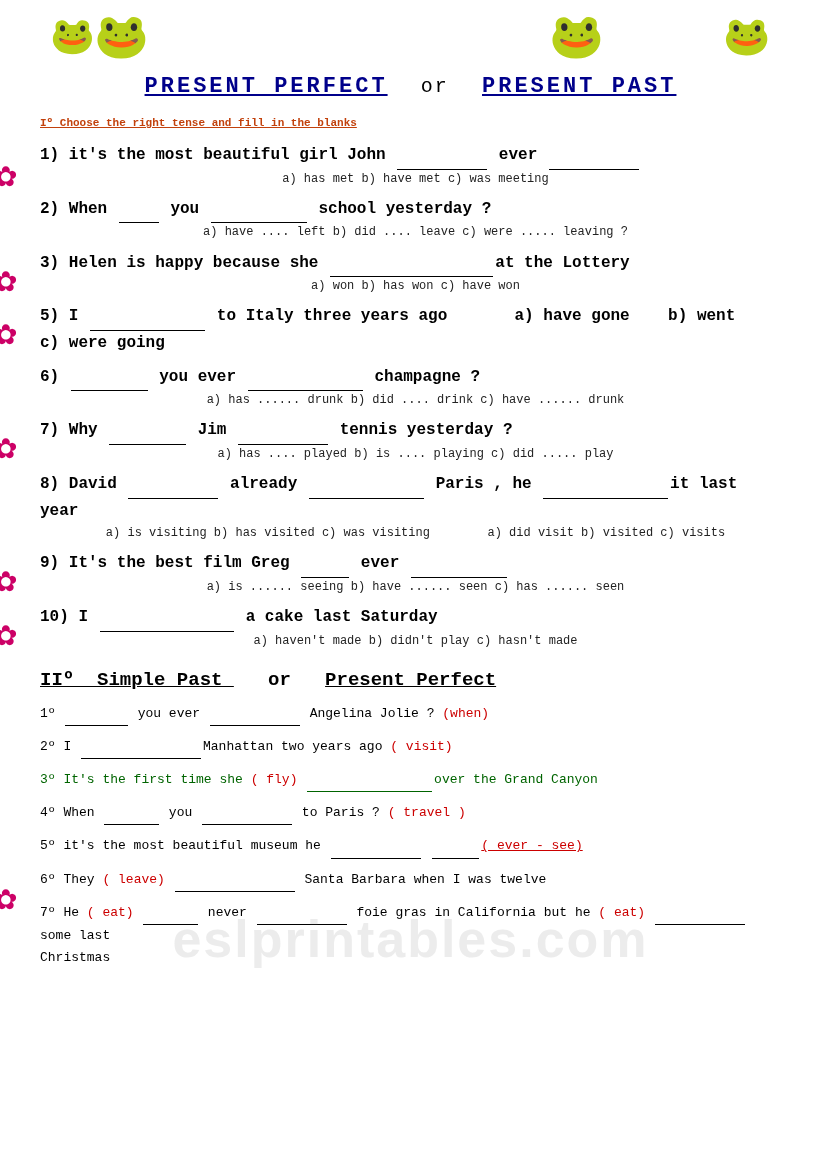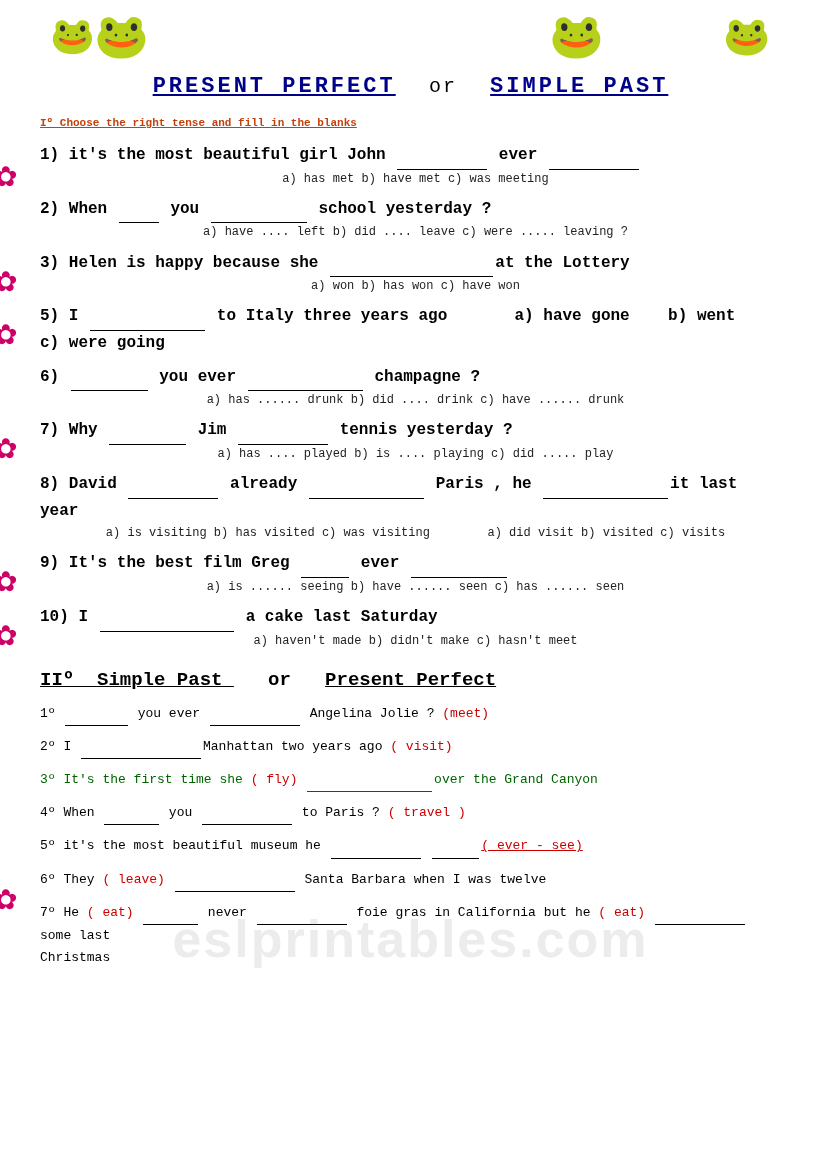--- a/index.html
+++ b/index.html
@@ -127,21 +127,21 @@
     <span class="frog" style="font-size:44px;">🐸</span>
     <span style="flex:1"></span>
     <span class="frog" style="font-size:44px;">🐸</span>
     <span style="flex:0.3"></span>
     <span class="frog" style="font-size:38px;">🐸</span>
   </div>
 
   <div class="title-row">
     <span class="title-pp">PRESENT  PERFECT</span>
     <span class="title-or">or</span>
-    <span class="title-sp">SIMPLE  PAST</span>
+    <span class="title-sp">PRESENT  PAST</span>
   </div>
 
   <div class="section-header">Iº  Choose  the  right  tense  and fill  in  the  blanks</div>
 
   <div style="position:relative;">
 
     <div style="position:absolute; left:-45px; top:10px; font-size:36px; color:#cc0066;">✿</div>
 
     <div class="exercise">
       <div class="q">1)  it's the most beautiful girl John <span class="blank blank-lg">&nbsp;&nbsp;&nbsp;&nbsp;&nbsp;&nbsp;&nbsp;&nbsp;</span> ever <span class="blank blank-lg">&nbsp;&nbsp;&nbsp;&nbsp;&nbsp;&nbsp;&nbsp;&nbsp;</span></div>
@@ -188,34 +188,34 @@
 
       <div style="position:absolute; left:-45px; top:2px; font-size:36px; color:#cc0066;">✿</div>
       <div class="q">9)  It's the best  film  Greg  <span class="blank blank-sm">&nbsp;&nbsp;&nbsp;&nbsp;&nbsp;</span>  ever  <span class="blank blank-lg">&nbsp;&nbsp;&nbsp;&nbsp;&nbsp;&nbsp;&nbsp;&nbsp;&nbsp;&nbsp;</span></div>
       <div class="opts">a) is ......  seeing     b)  have  ......  seen     c) has  ......  seen</div>
     </div>
 
     <div class="exercise">
 
       <div style="position:absolute; left:-45px; top:2px; font-size:36px; color:#cc0066;">✿</div>
       <div class="q">10) I  <span class="blank blank-xl">&nbsp;&nbsp;&nbsp;&nbsp;&nbsp;&nbsp;&nbsp;&nbsp;&nbsp;&nbsp;&nbsp;&nbsp;&nbsp;&nbsp;</span>  a cake  last  Saturday</div>
-      <div class="opts">a)  haven't made     b) didn't  make     c) hasn't  meet</div>
+      <div class="opts">a)  haven't made     b) didn't  play     c) hasn't  made</div>
     </div>
 
   </div>
 
   <div style="margin-top: 18px; position: relative;">
     <div class="section-header-2">
       <span style="text-decoration:underline;">IIº&nbsp; Simple Past&nbsp;</span>
       <span>&nbsp; or &nbsp;</span>
       <span style="text-decoration:underline;">Present Perfect</span>
     </div>
 
     <div class="ex2">
-      1º <span class="blank blank-sm">&nbsp;&nbsp;&nbsp;&nbsp;&nbsp;&nbsp;&nbsp;&nbsp;</span> you  ever  <span class="blank blank-lg">&nbsp;&nbsp;&nbsp;&nbsp;&nbsp;&nbsp;&nbsp;&nbsp;</span>  Angelina Jolie   ? <span style="color:#cc0000;">(meet)</span>
+      1º <span class="blank blank-sm">&nbsp;&nbsp;&nbsp;&nbsp;&nbsp;&nbsp;&nbsp;&nbsp;</span> you  ever  <span class="blank blank-lg">&nbsp;&nbsp;&nbsp;&nbsp;&nbsp;&nbsp;&nbsp;&nbsp;</span>  Angelina Jolie   ? <span style="color:#cc0000;">(when)</span>
     </div>
 
     <div class="ex2">
       2º I  <span class="blank blank-xl">&nbsp;&nbsp;&nbsp;&nbsp;&nbsp;&nbsp;&nbsp;&nbsp;&nbsp;&nbsp;&nbsp;&nbsp;&nbsp;</span>Manhattan  two  years  ago  <span style="color:#cc0000;">( visit)</span>
     </div>
 
     <div class="ex2" style="color:#006400;">
       3º It's the first time she <span style="color:#cc0000;">( fly)</span> <span class="blank blank-xl" style="border-bottom-color:#006400;">&nbsp;&nbsp;&nbsp;&nbsp;&nbsp;&nbsp;&nbsp;&nbsp;&nbsp;&nbsp;&nbsp;&nbsp;&nbsp;&nbsp;&nbsp;&nbsp;</span>over the Grand Canyon
     </div>
 

